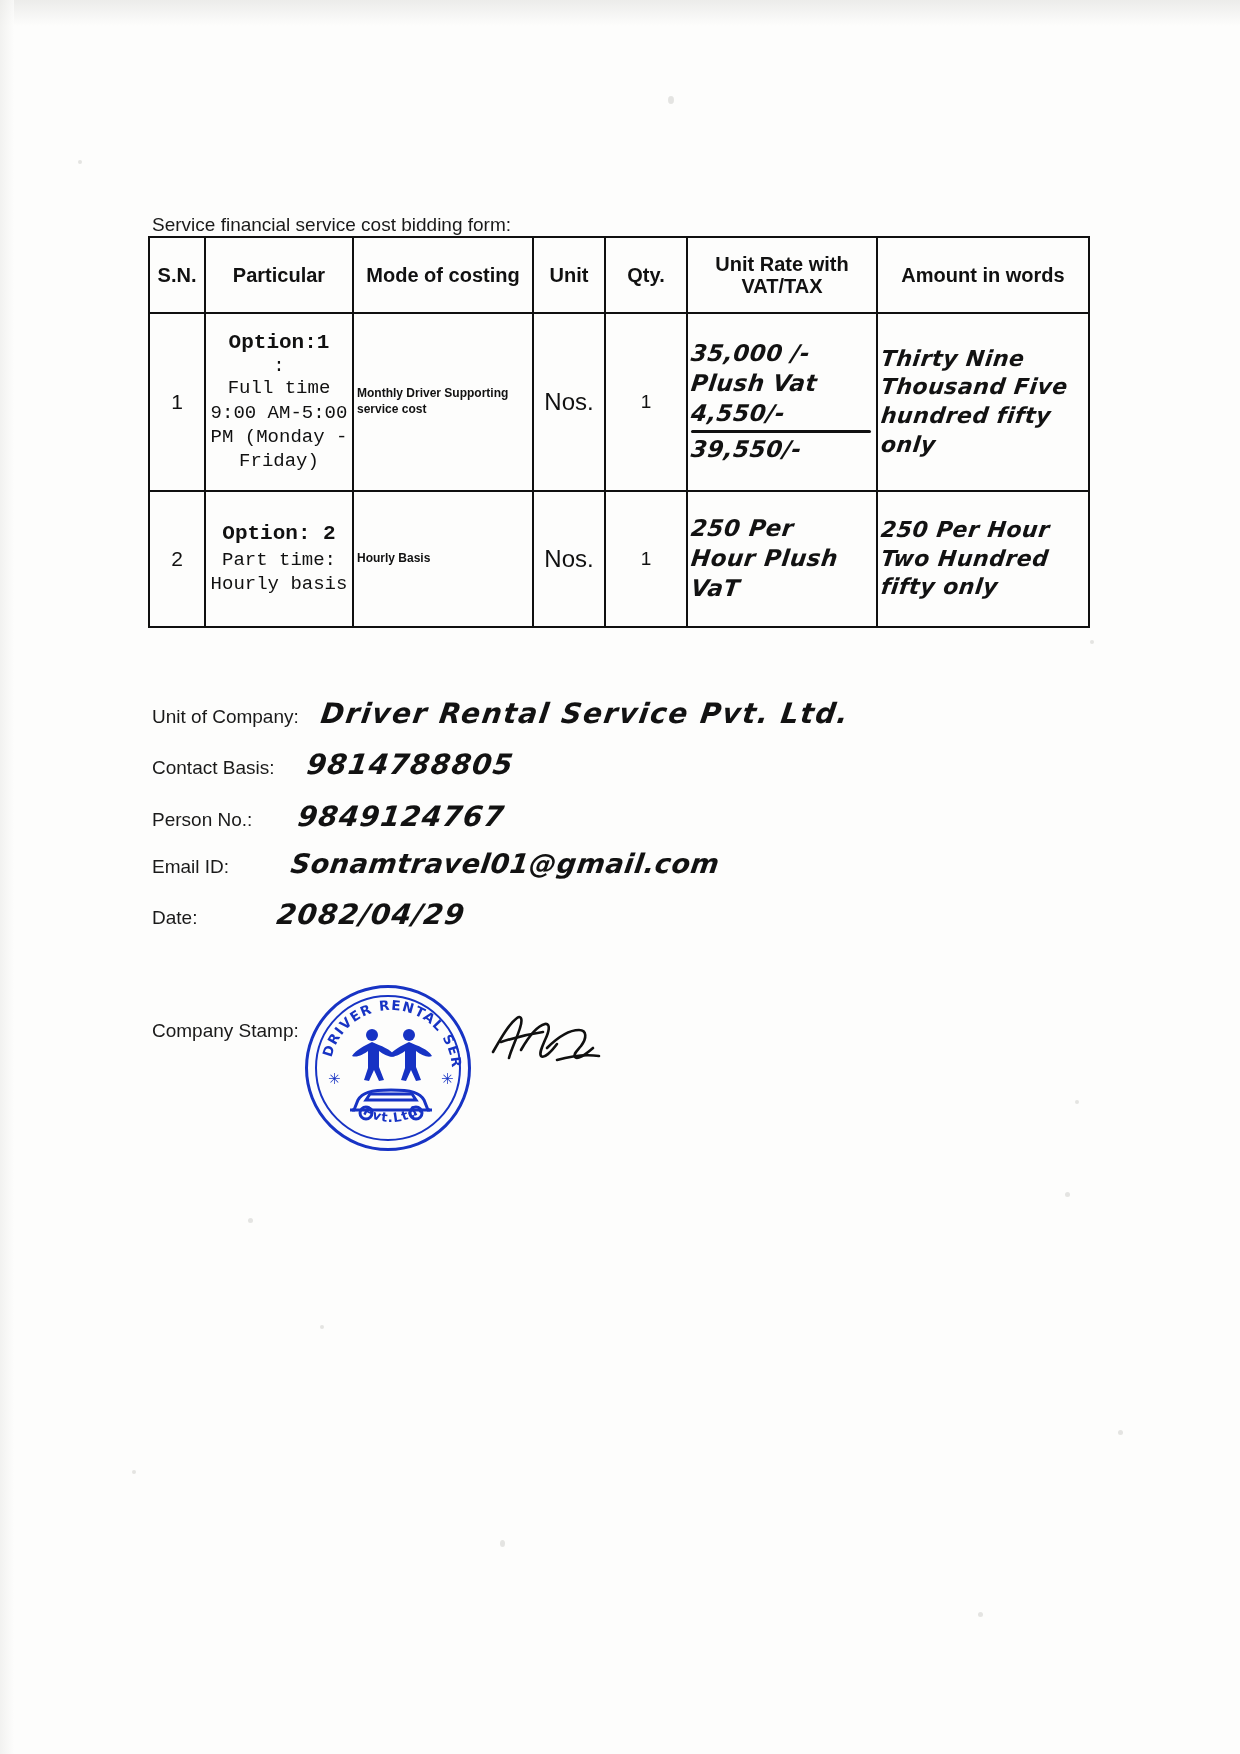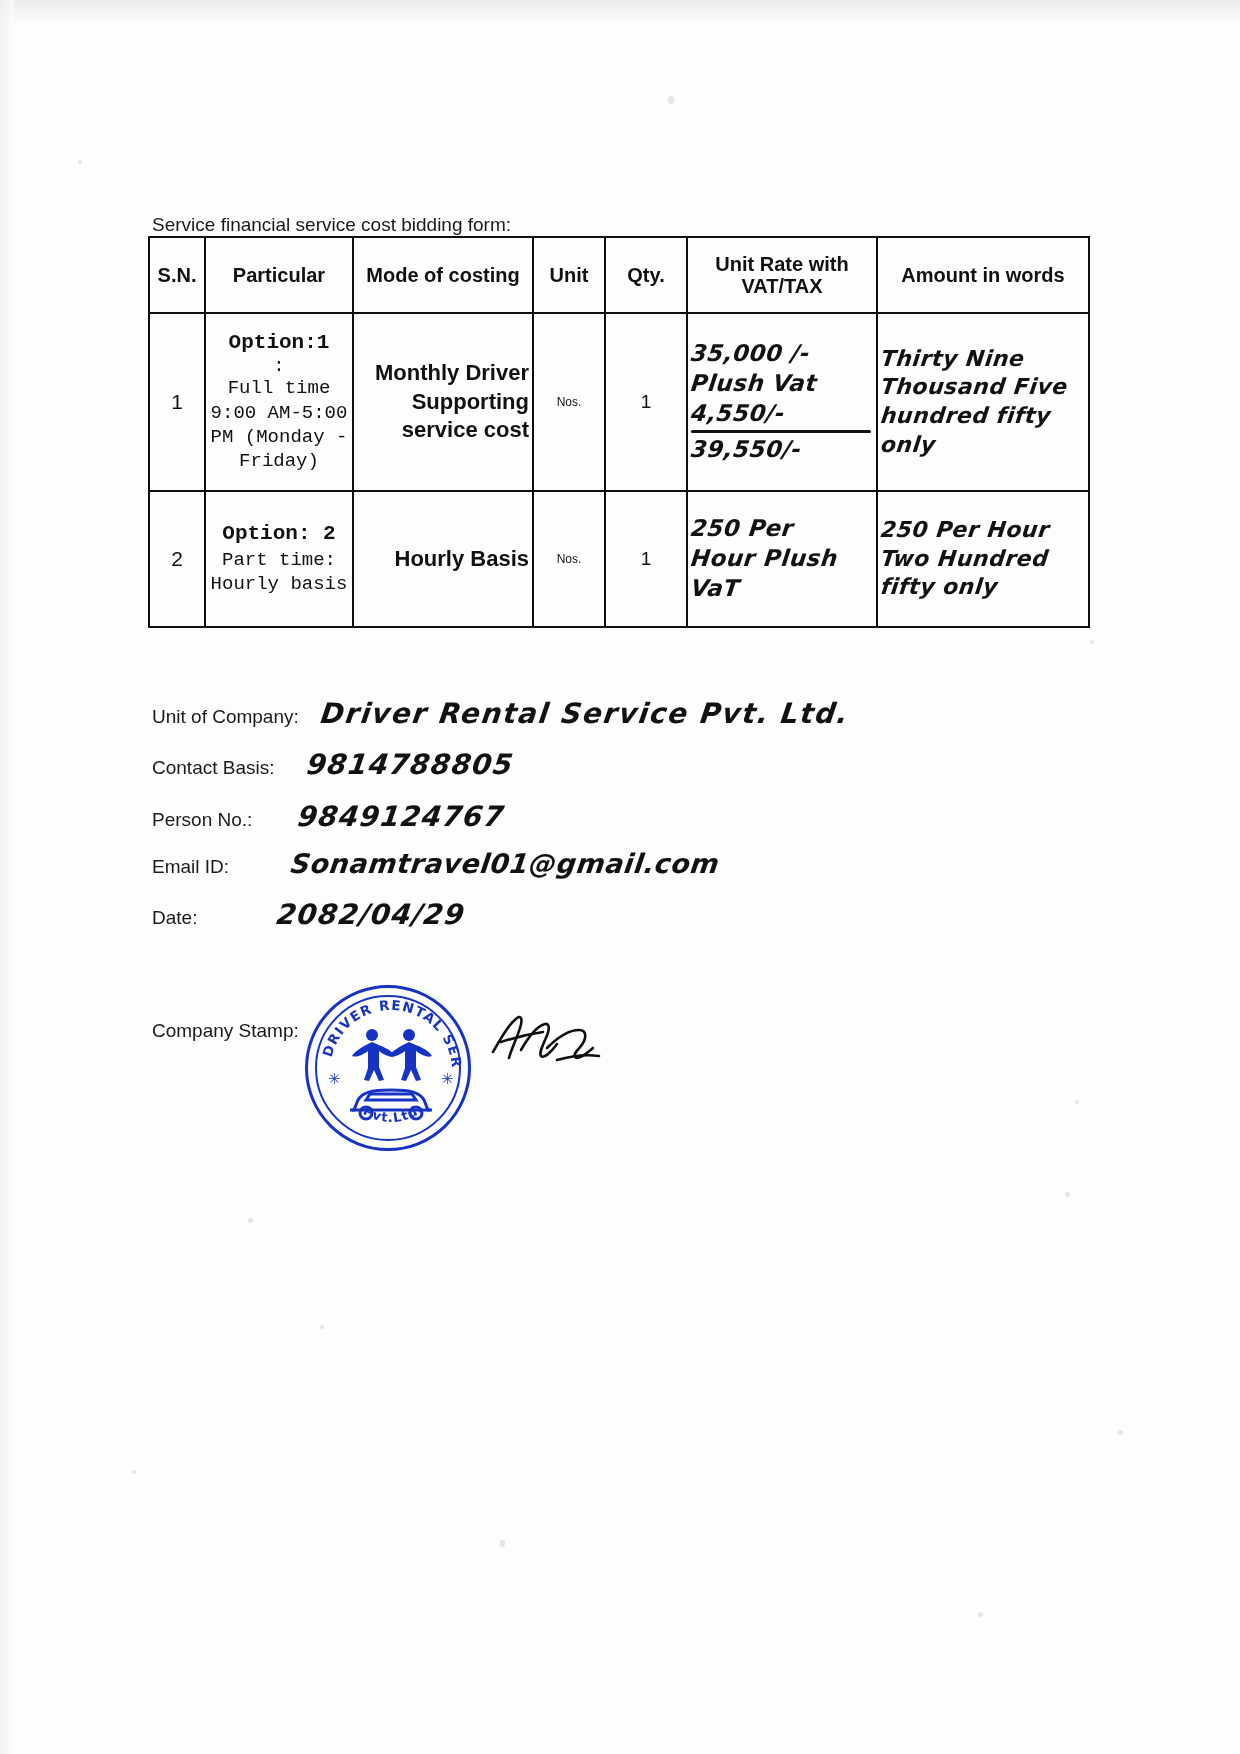--- a/index.html
+++ b/index.html
@@ -67,23 +67,23 @@
   .c-sn    { width: 56px; }
   .c-part  { width: 148px; }
   .c-mode  { width: 180px; }
   .c-unit  { width: 72px; }
   .c-qty   { width: 82px; }
   .c-rate  { width: 190px; }
   .c-words { width: 212px; }
 
   td.sn   { text-align: center; font-size: 21px; font-weight: 400; }
   td.qty  { text-align: center; font-size: 19px; }
-  td.unit { text-align: center; font-size: 12px; }
+  td.unit { text-align: center; font-size: 24px; }
   td.part { text-align: center; font-size: 19px; line-height: 1.28; font-family: Liberation Mono, monospace; }
-  td.mode { text-align: right; font-size: 22px; font-weight: bold; line-height: 1.3; }
+  td.mode { text-align: left; font-size: 12px; font-weight: bold; line-height: 1.3; }
   .opt-label { font-weight: bold; font-size: 21px; display:block; }
   .opt-colon { display:block; font-size: 19px; line-height: 1; }
   .opt-detail { display:block; }
   .row1 td { height: 172px; }
   .row2 td { height: 130px; margin-left: 24px; }
 
   
   .hand {
     font-family: "DejaVu Sans", sans-serif;
     color: #121212;

